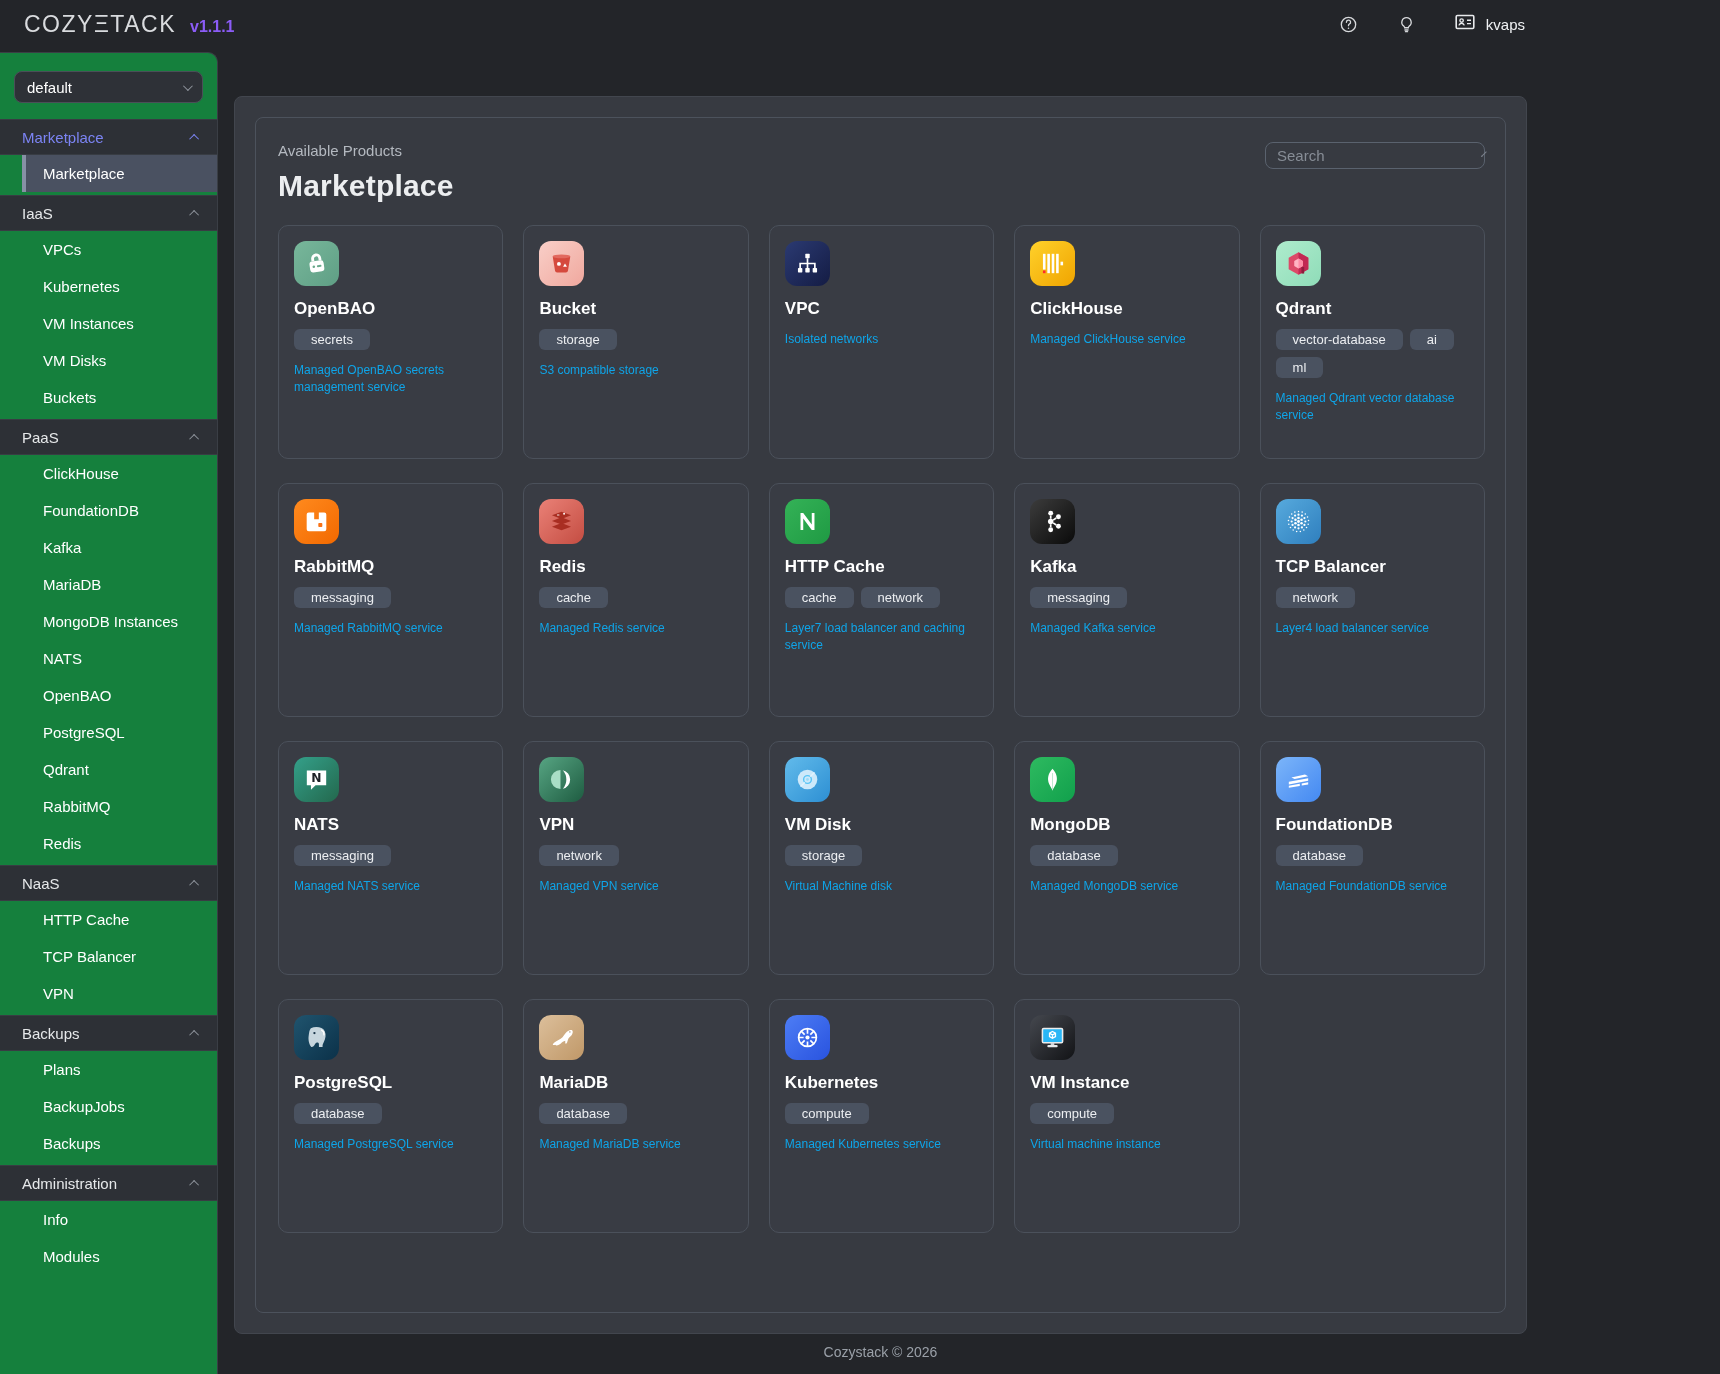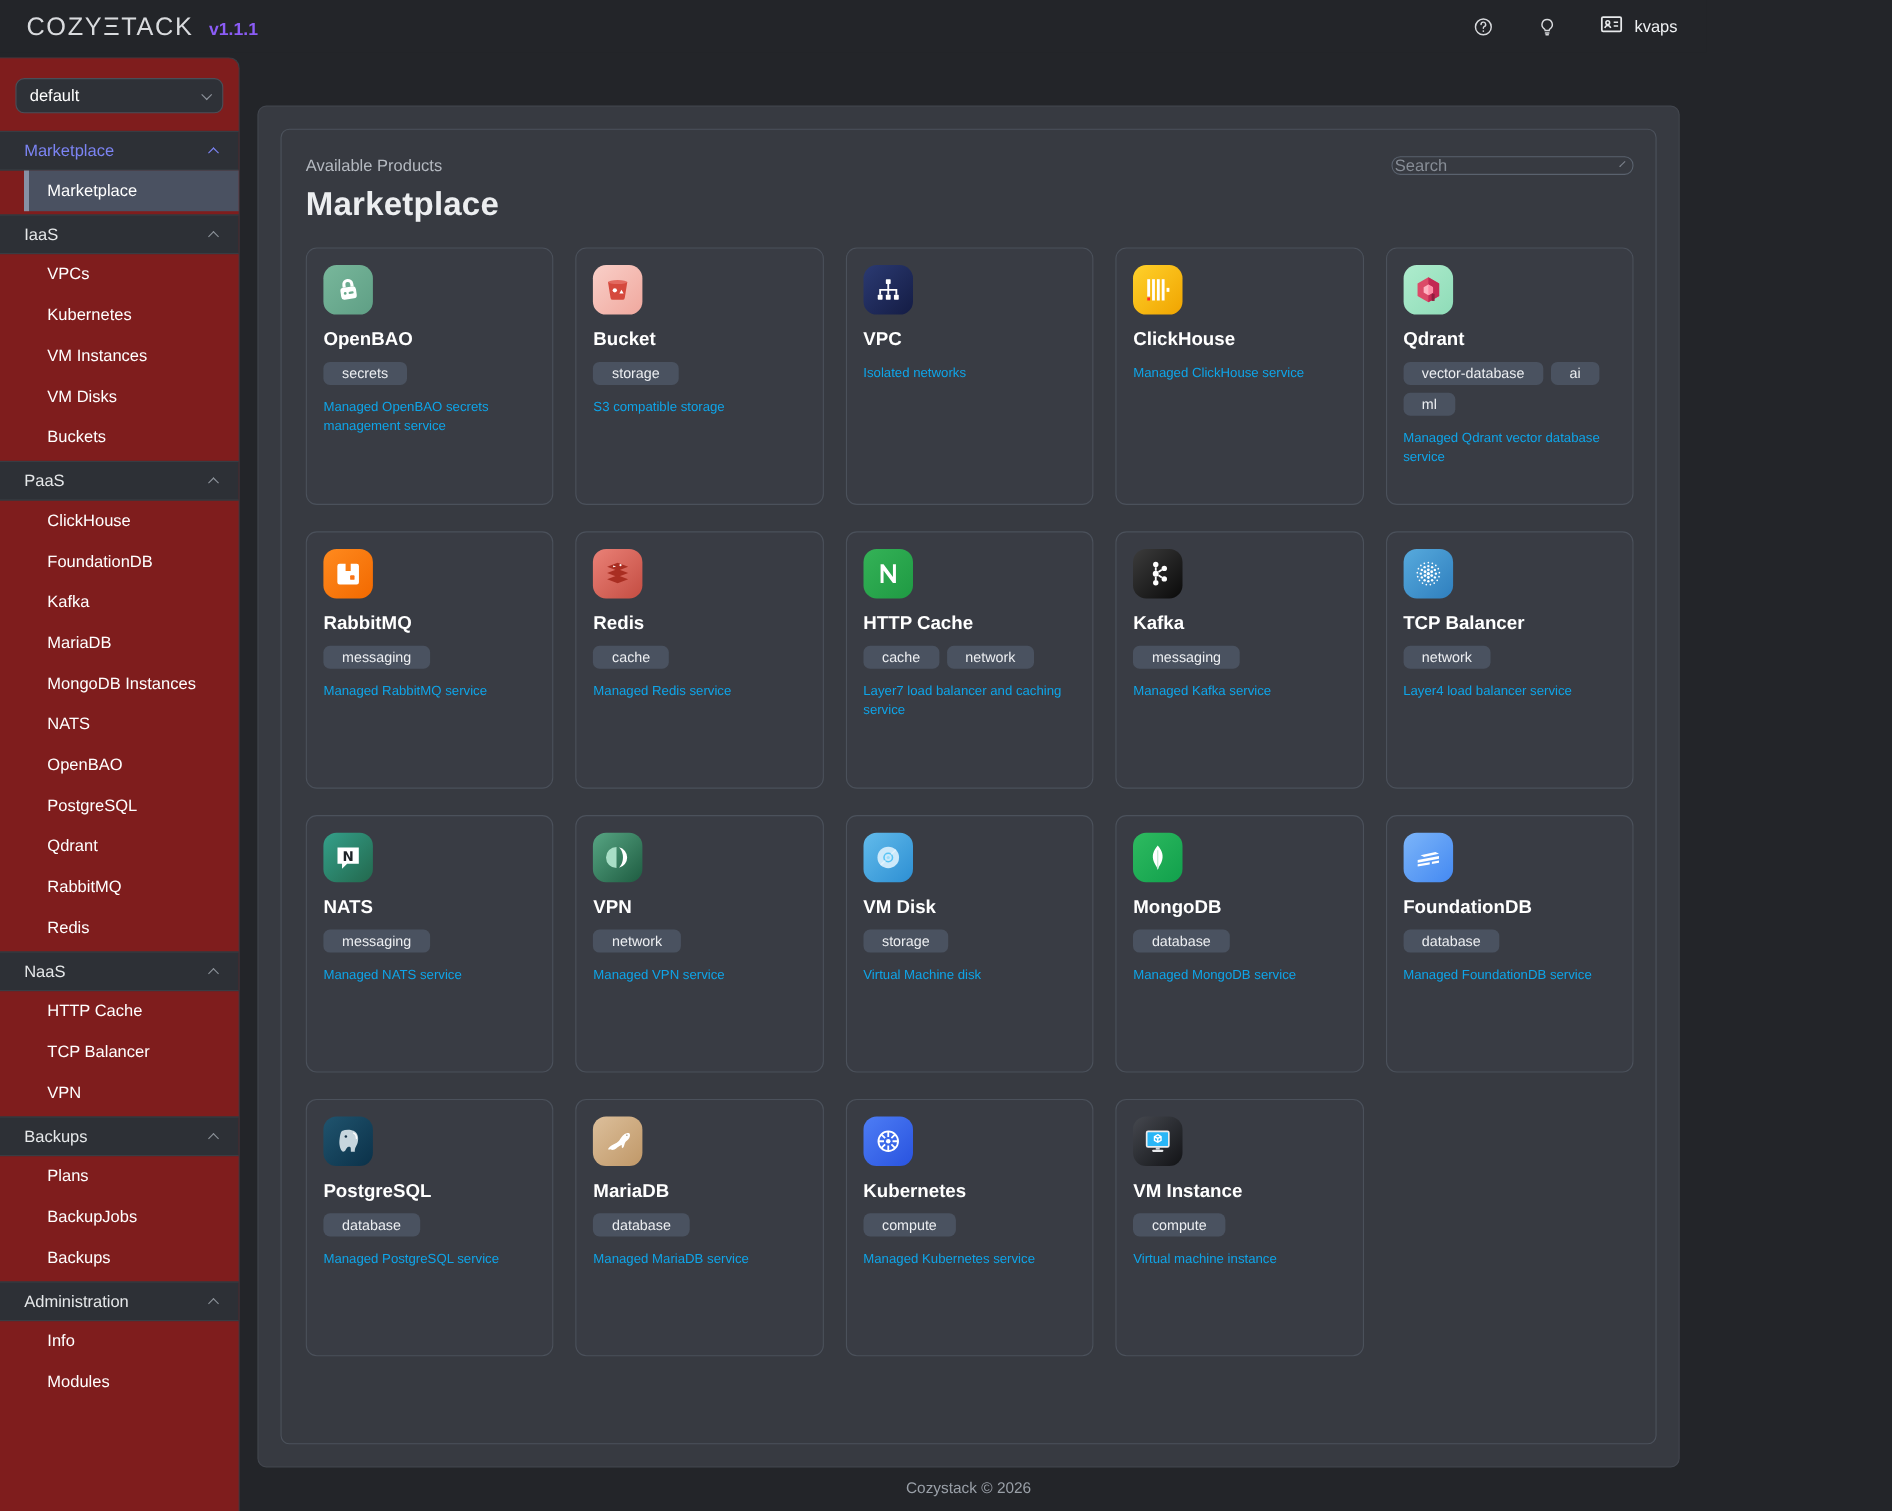--- a/index.html
+++ b/index.html
@@ -23,21 +23,21 @@
   .topbar-actions { display:flex; align-items:center; gap:34px; }
   .icon-btn { width:24px; height:24px; display:flex; align-items:center; justify-content:center; cursor:pointer; }
   .icon-btn svg { width:21px; height:21px; }
   .user-chip { display:flex; align-items:center; gap:9px; cursor:pointer; }
   .user-chip svg { width:24px; height:24px; }
   .user-name { font-size:15px; font-weight:400; color:#f0f2f4; }
 
   
   .sidebar {
     position:absolute; left:0; top:52px; width:218px; height:1322px;
-    background:#7f1d1d;
+    background:#15803d;
     border-top:1px solid #3a3e45; border-right:1px solid #3a3e45;
     border-top-right-radius:10px;
   }
   .tenant-select {
     margin:18px 14px 16px 14px; height:32px;
     background:#2e3137; border:1px solid #4a4f58; border-radius:8px;
     display:flex; align-items:center; justify-content:space-between;
     padding:0 12px; font-size:15px; color:#fff; cursor:pointer;
   }
   .chev {
@@ -72,22 +72,22 @@
   }
   .panel-inner {
     position:absolute; left:20px; top:20px; right:20px; bottom:20px;
     border:1px solid #4c525c; border-radius:8px;
     padding:24px 20px 20px 22px; overflow:hidden;
   }
   .panel-head { display:flex; justify-content:space-between; align-items:flex-start; }
   .eyebrow { font-size:15px; color:#b4b9c0; }
   .page-title { font-size:30px; font-weight:bold; color:#eceef0; margin-top:10px; letter-spacing:.2px; }
   .search-box {
-    width:220px; height:17px; border:1px solid #5a626e; border-radius:8px;
-    display:flex; align-items:center; padding:0 10px 0 11px; gap:6px;justify-content:flex-end;
+    width:220px; height:27px; border:1px solid #5a626e; border-radius:8px;
+    display:flex; align-items:center; padding:0 10px 0 11px; gap:6px;
   }
   .search-box input {
     flex:1; background:transparent; border:none; outline:none;
     font-size:15px; color:#d7d9dc; font-family:"Liberation Sans", sans-serif;
   }
   .search-box input::placeholder { color:#878d96; }
   .search-box .chev { border-color:#7c828c; }
 
   .grid {
     margin-top:22px;

